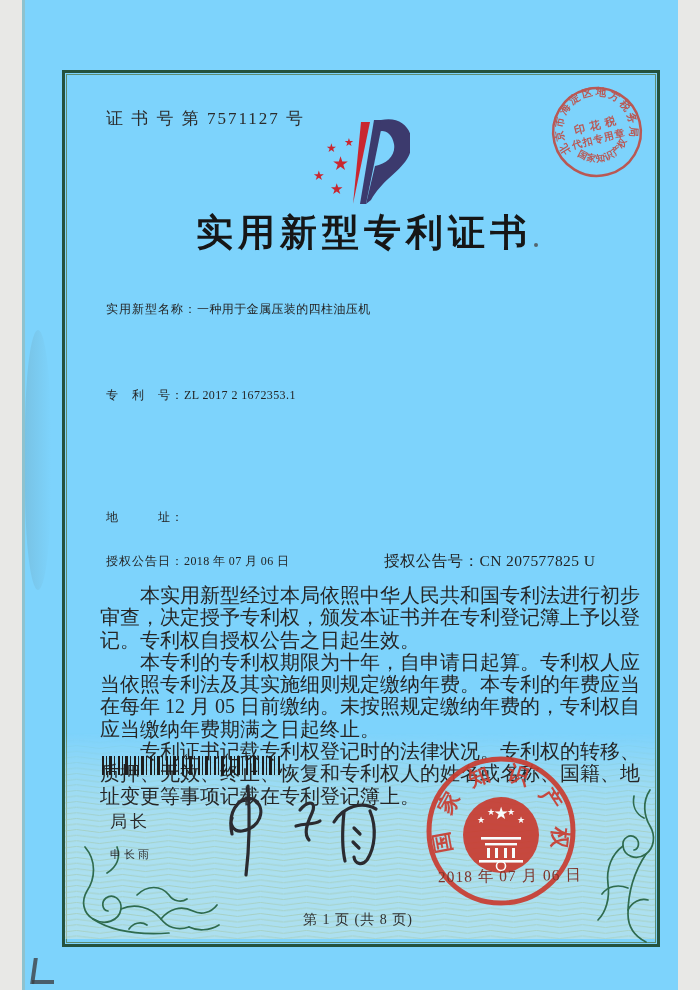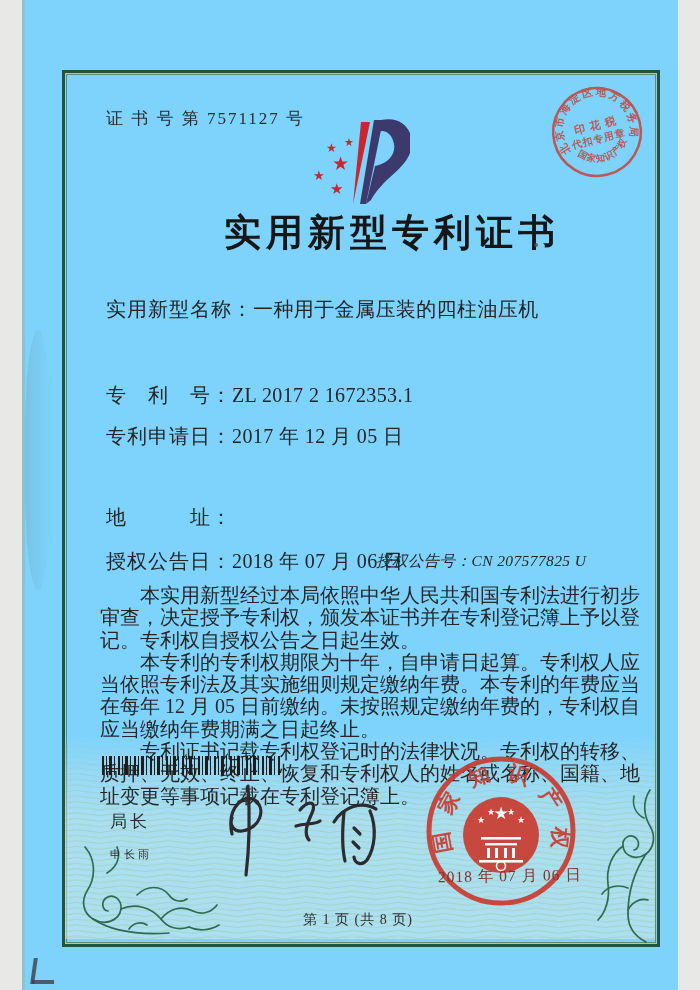--- a/index.html
+++ b/index.html
@@ -16,31 +16,31 @@
   .scan-mark{position:absolute;background:#3c4146;opacity:.8;}
   .scan-mark.bl{left:10px;top:958px;width:4px;height:26px;transform:skewX(-8deg);}
   .scan-mark.bl2{left:10px;top:980px;width:22px;height:4px;}
   .scan-mark.br{left:676px;top:962px;width:4px;height:22px;transform:skewX(6deg);}
   
   .frame{position:absolute;left:40px;top:70px;width:592px;height:871px;border:3px solid #24523e;background:transparent;}
   .frame-inner{position:absolute;inset:1px;border:1px solid #5d8c72;}
   
   .cert-no{position:absolute;left:84px;top:107px;font-size:17px;letter-spacing:2px;color:#2b2b2b;}
   .title{position:absolute;left:46px;top:208px;width:592px;text-align:center;
-    font-size:37px;font-weight:bold;letter-spacing:5px;color:#161616;margin-left:28px;}
+    font-size:37px;font-weight:bold;letter-spacing:5px;color:#161616;}
   .ink-dot{position:absolute;left:512px;top:243px;width:4px;height:4px;border-radius:50%;background:#4a4a4a;opacity:.8;}
   
   .tax-stamp{position:absolute;left:527px;top:84px;transform:rotate(-14deg);opacity:.92;}
   .logo{position:absolute;left:286px;top:114px;}
   
-  .field-row{position:absolute;left:84px;font-size:20px;line-height:21px;letter-spacing:.4px;white-space:nowrap;}
+  .field-row{position:absolute;left:84px;font-size:12px;line-height:21px;letter-spacing:.4px;white-space:nowrap;}
   .field-row .lbl{white-space:pre;letter-spacing:1px;}
   .field-row.addr{white-space:normal;display:flex;gap:36px;}
   .field-row.addr .val{width:448px;white-space:normal;}
-  .grant-no{position:absolute;left:354px;top:551px;font-size:15.5px;letter-spacing:.4px;white-space:nowrap;font-style:italic;}
+  .grant-no{position:absolute;left:362px;top:551px;font-size:15.5px;letter-spacing:.4px;white-space:nowrap;}
   
   .paras{position:absolute;left:78px;top:584px;width:540px;font-size:20px;line-height:22.3px;
     text-align:justify;color:#262626;}
   .paras p{margin:0;text-indent:2em;}
   
   .waves{position:absolute;left:43px;top:733px;
     -webkit-mask-image:linear-gradient(to bottom,rgba(0,0,0,0) 0,rgba(0,0,0,.45) 40px,rgba(0,0,0,.8) 90px,rgba(0,0,0,.85) 100%);
     mask-image:linear-gradient(to bottom,rgba(0,0,0,0) 0,rgba(0,0,0,.45) 40px,rgba(0,0,0,.8) 90px,rgba(0,0,0,.85) 100%);}
   .barcode{position:absolute;left:80px;top:756px;width:178px;height:19px;
     background:repeating-linear-gradient(90deg,#1d1d1d 0 2px,rgba(0,0,0,0) 2px 4px,#1d1d1d 4px 5px,rgba(0,0,0,0) 5px 7px,#1d1d1d 7px 10px,rgba(0,0,0,0) 10px 12px,#1d1d1d 12px 13px,rgba(0,0,0,0) 13px 16px);}
@@ -135,23 +135,20 @@
   </svg>
 
   <div class="title">实用新型专利证书</div>
   <div class="ink-dot"></div>
 
   <div class="field-row" style="top:299px">
     <span class="lbl">实用新型名称：</span><span class="val">一种用于金属压装的四柱油压机</span>
   </div>
   <div class="field-row" style="top:385px">
     <span class="lbl">专　利　号：</span><span class="val">ZL 2017 2 1672353.1</span>
-  </div>
-  <div class="field-row" style="top:426px">
-    <span class="lbl">专利申请日：</span><span class="val">2017 年 12 月 05 日</span>
   </div>
   <div class="field-row addr" style="top:507px">
     <span class="lbl">地　　　址：</span>
   </div>
   <div class="field-row" style="top:551px">
     <span class="lbl">授权公告日：</span><span class="val">2018 年 07 月 06 日</span>
   </div>
   <div class="grant-no">
     <span class="lbl">授权公告号：</span><span class="val">CN 207577825 U</span>
   </div>

